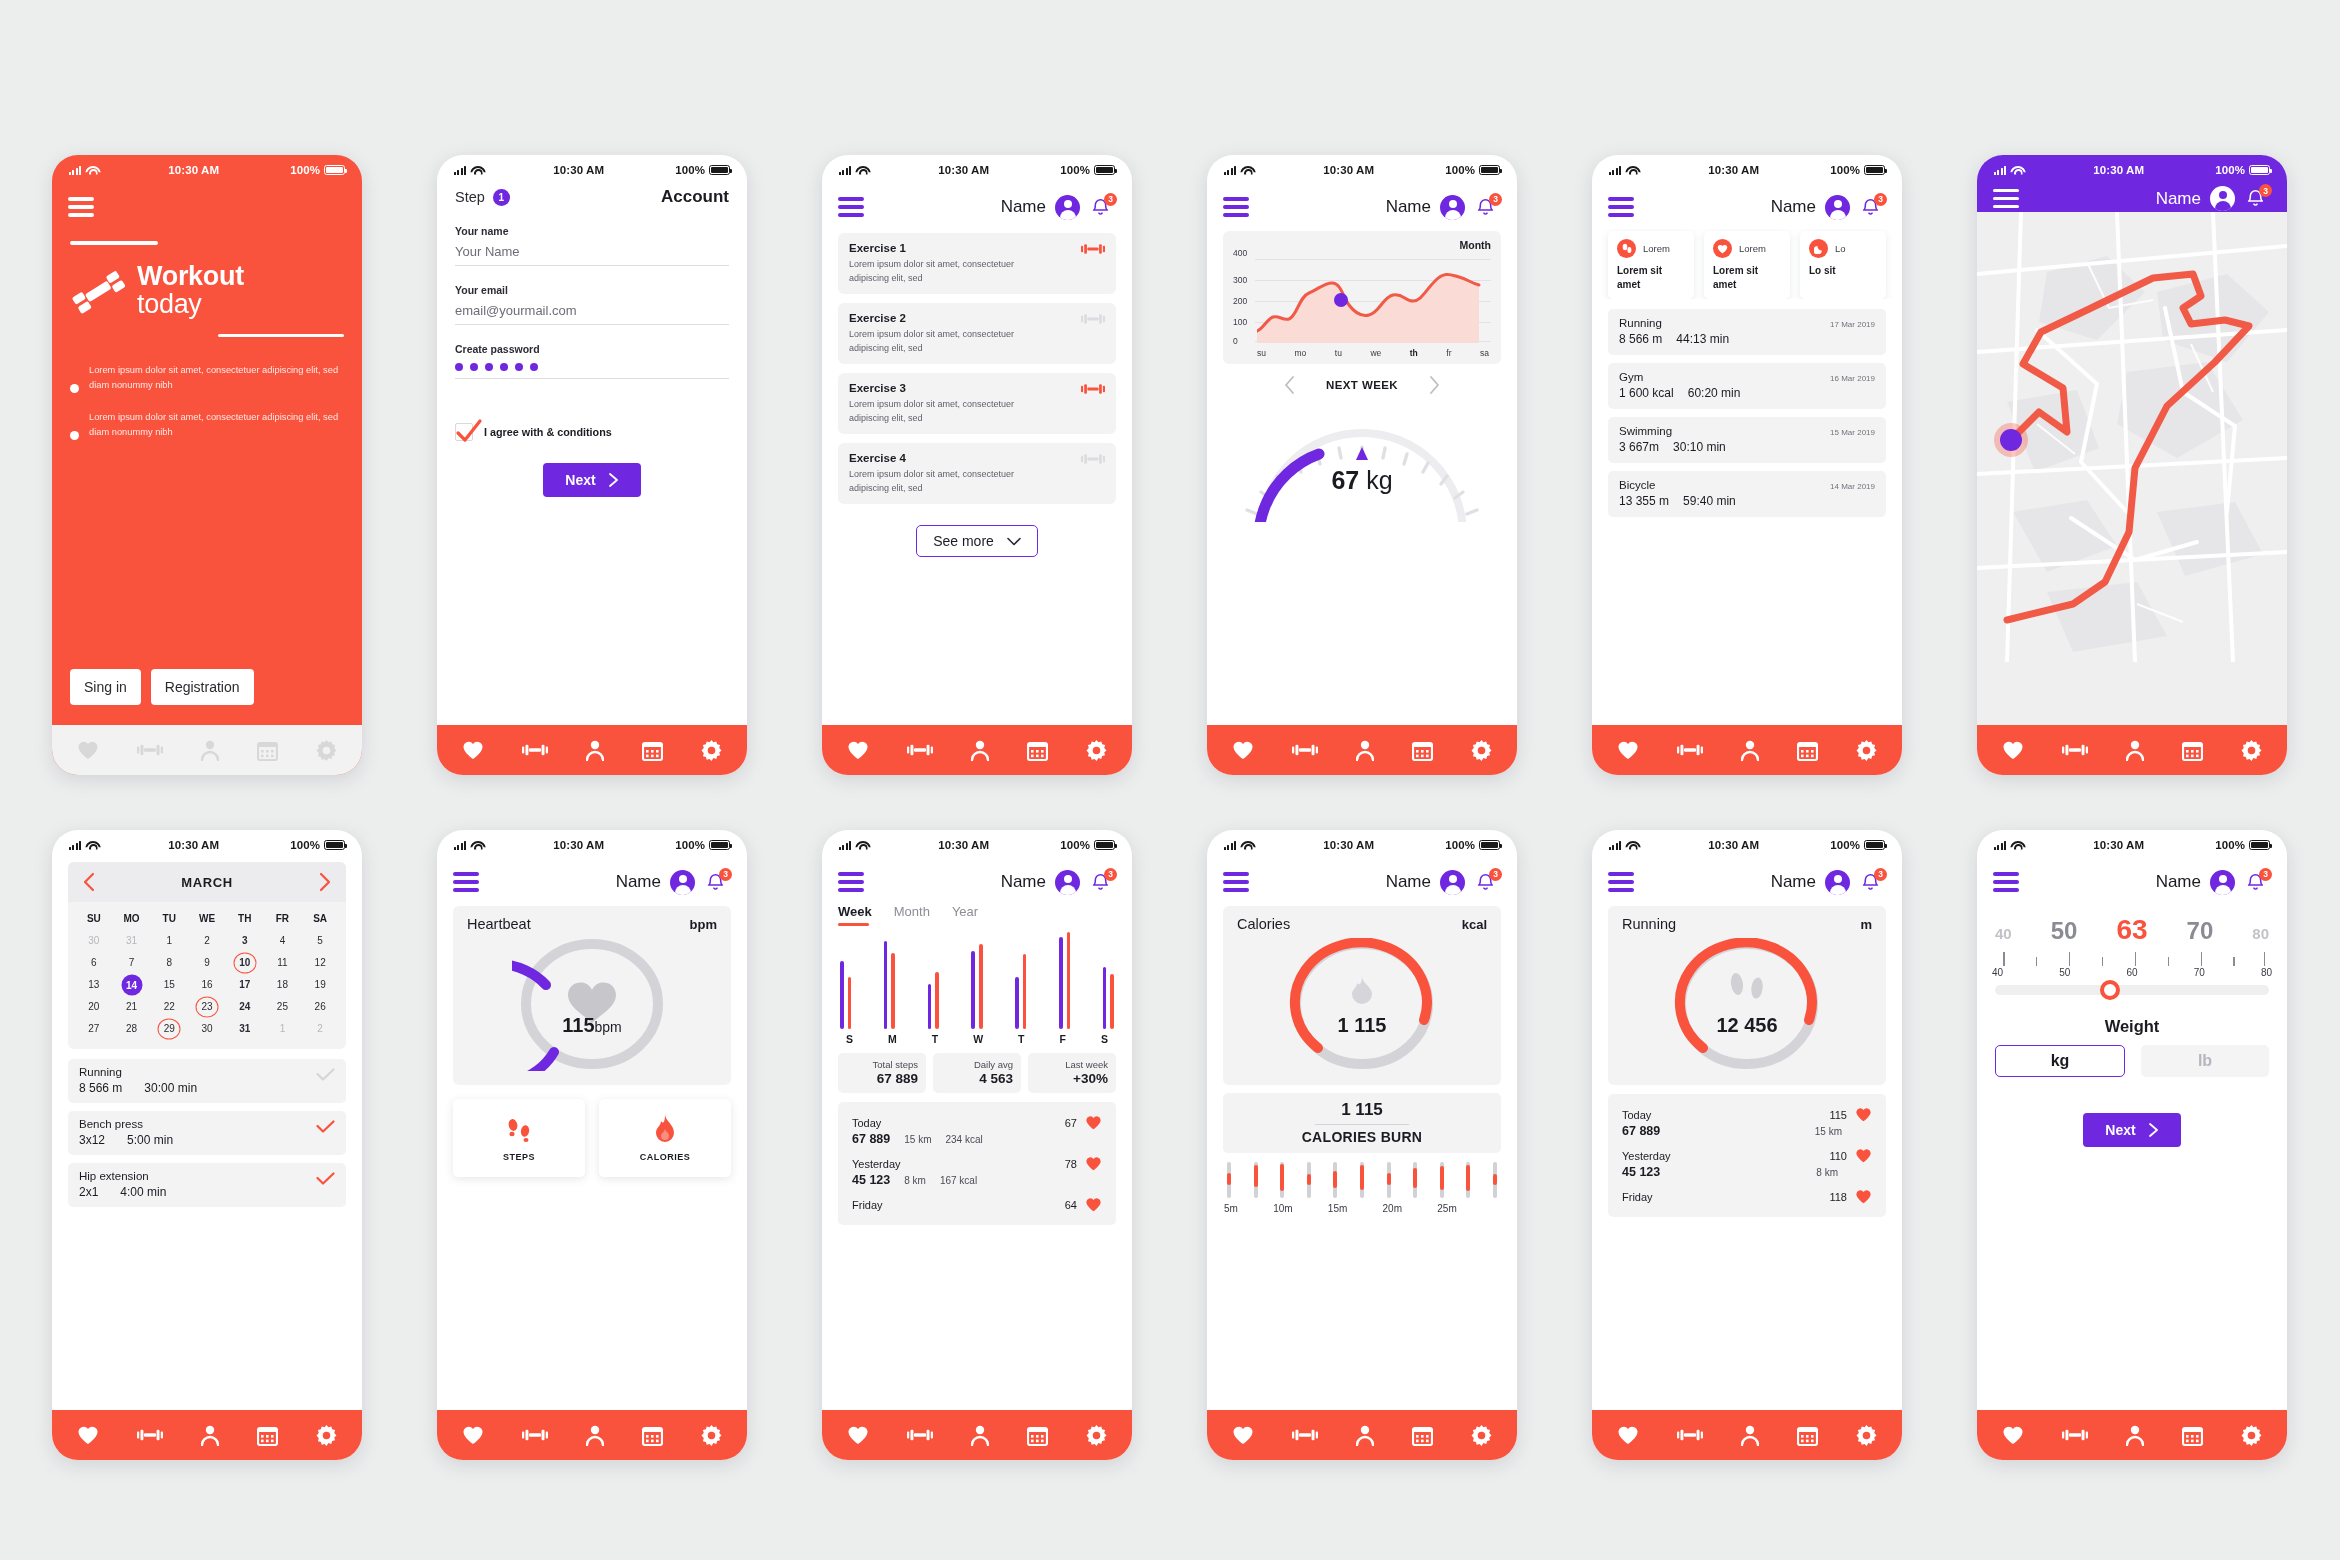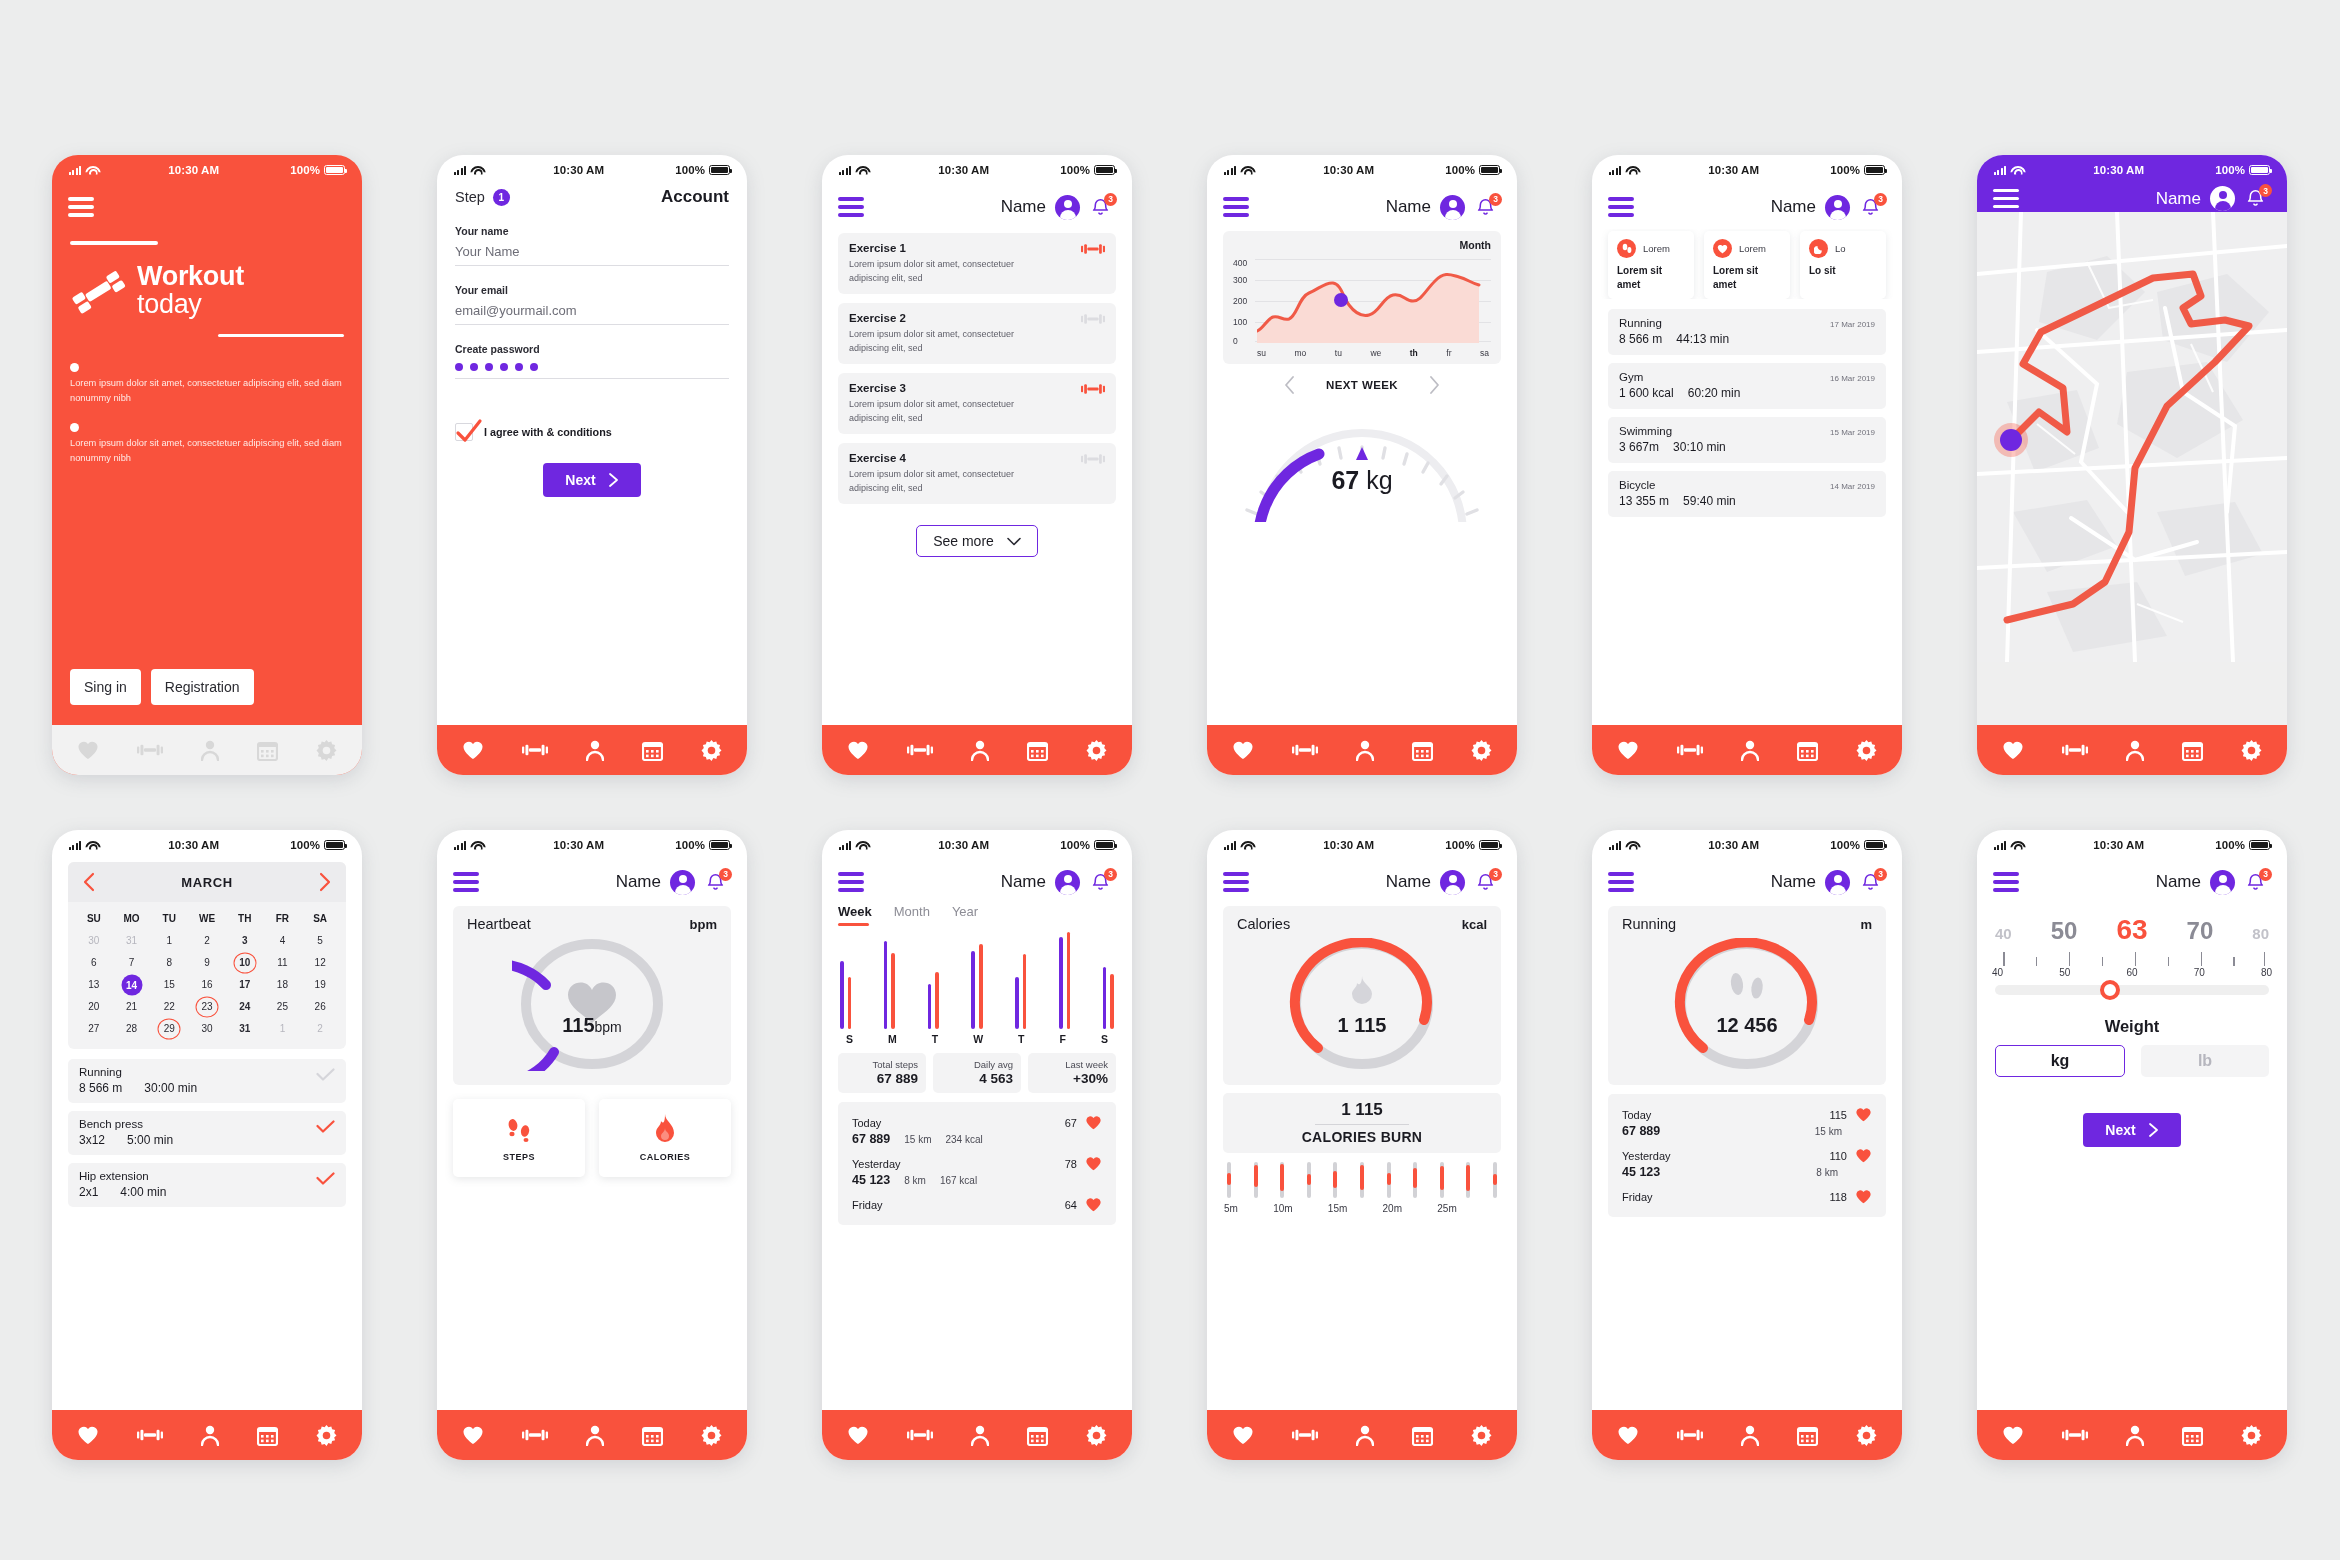--- a/index.html
+++ b/index.html
@@ -132,21 +132,21 @@
   
   .s1 { background: #f9523d; }
   .s1 .hero { padding: 0 18px; position: relative; flex: 1; display: flex; flex-direction: column; }
   .s1 .rule-l { width: 88px; height: 4px; background: #fff; border-radius: 2px; margin: 12px 0 18px 0; }
   .s1 .title-row { display: flex; align-items: center; gap: 11px; }
   .s1 .title-txt { color: #fff; line-height: 1.02; }
   .s1 .t1 { font-size: 27px; font-weight: bold; letter-spacing: -.3px; }
   .s1 .t2 { font-size: 27px; font-weight: normal; letter-spacing: -.3px; }
   .s1 .rule-r { align-self: flex-end; width: 126px; height: 3.4px; background: #fff; border-radius: 2px; margin: 16px 0 0 0; }
   .s1 .bullets { margin-top: 26px; display: flex; flex-direction: column; gap: 17px; }
-  .s1 .bullet { display: flex; align-items: flex-start; gap: 4px; flex-direction: column; }
+  .s1 .bullet { display: flex; align-items: flex-end; gap: 10px; }
   .s1 .dot { width: 9px; height: 9px; border-radius: 50%; background: #fff; flex: 0 0 9px; }
   .s1 .btxt { color: #ffe9e5; font-size: 9.3px; line-height: 1.6; }
   .s1 .btns { margin-top: auto; margin-bottom: 20px; display: flex; gap: 10px; }
   .s1 .btn {
     background: #fff; color: #2a2a30; border: none; border-radius: 4px;
     font-size: 14px; font-family: Liberation Sans, sans-serif; padding: 10px 14px; cursor: pointer;
   }
 
   
   .form { padding: 0 18px; flex: 1; display: flex; flex-direction: column; }
@@ -685,21 +685,21 @@
       </span>
     </div>
     <div class="chartcard">
       <div class="chart-head">Month</div>
       <div class="plot">
         <div class="gridline" style="top:6px"></div>
         <div class="gridline" style="top:27px"></div>
         <div class="gridline" style="top:48px"></div>
         <div class="gridline" style="top:69px"></div>
         <div class="gridline" style="top:88px"></div>
-        <span class="ylab" style="top:10px">400</span>
+        <span class="ylab" style="top:0">400</span>
         <span class="ylab" style="top:27px">300</span>
         <span class="ylab" style="top:48px">200</span>
         <span class="ylab" style="top:69px">100</span>
         <span class="ylab" style="top:88px">0</span>
         <svg style="position:absolute;left:24px;top:0;width:240px;height:90px" viewBox="0 0 240 90" preserveAspectRatio="none">
           <path d="M0,78 C6,76 10,66 16,64 C22,62 26,68 32,66 C40,63 42,44 52,40 C62,36 68,29 76,30 C84,31 86,44 92,52 C98,60 104,64 112,62 C122,60 126,44 136,42 C146,40 148,48 156,48 C164,48 168,38 178,28 C188,18 194,22 202,24 C210,26 214,30 222,32 L222,90 L0,90 Z" fill="#fadbd5"></path>
           <path d="M0,78 C6,76 10,66 16,64 C22,62 26,68 32,66 C40,63 42,44 52,40 C62,36 68,29 76,30 C84,31 86,44 92,52 C98,60 104,64 112,62 C122,60 126,44 136,42 C146,40 148,48 156,48 C164,48 168,38 178,28 C188,18 194,22 202,24 C210,26 214,30 222,32" fill="none" stroke="#f05a47" stroke-width="3" stroke-linecap="round"></path>
           <circle cx="84" cy="47" r="7" fill="#6f27e0"></circle>
         </svg>
       </div>

